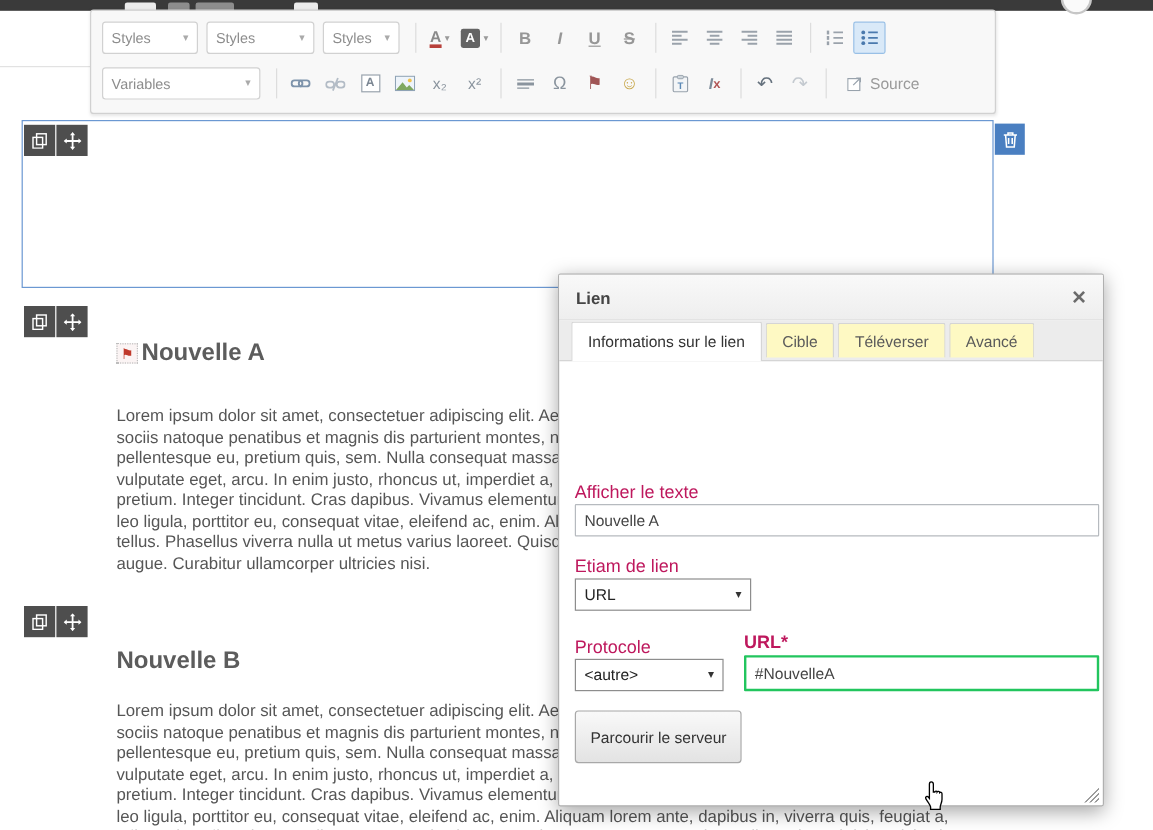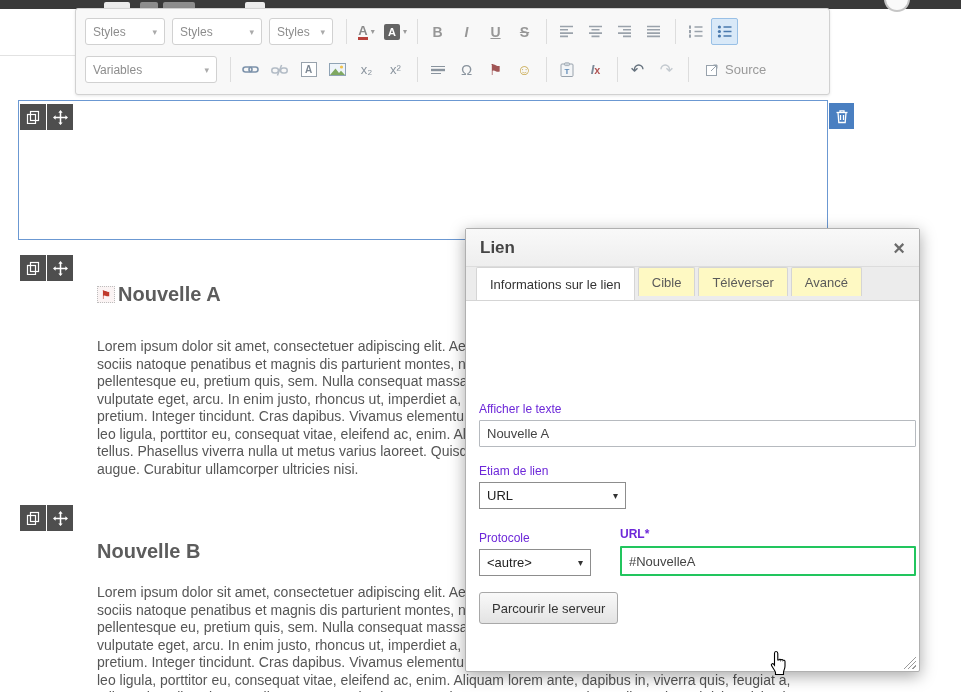--- a/index.html
+++ b/index.html
@@ -73,46 +73,46 @@
   font-size:12px;display:flex;align-items:center;justify-content:center;line-height:1}
 .para{position:absolute;left:97px;width:731px;font-size:14px;line-height:17.5px;color:#565656}
 .p1{top:338px}
 .p2{top:584px}
 
 
 .dialog{position:absolute;left:465px;top:228px;width:455px;height:444px;background:#fff;
   border:1px solid #b0b0b0;border-radius:2px;box-shadow:0 4px 16px rgba(0,0,0,.35);z-index:20}
 .dlg-head{height:38px;background:linear-gradient(#f9f9f9,#eeeeee);border-bottom:1px solid #dcdcdc;
   display:flex;align-items:center;padding:0 14px}
-.dlg-title{flex:1;font-size:17px;font-weight:bold;color:#454545}
+.dlg-title{flex:1;font-size:14px;font-weight:bold;color:#454545}
 .dlg-close{border:0;background:transparent;font-size:20px;font-weight:bold;color:#6b6b6b;
   line-height:1;cursor:pointer;padding:0}
 .dlg-tabs{height:34px;background:#ececec;border-bottom:1px solid #d5d5d5;display:flex;
-  align-items:flex-start;padding-left:10px}
+  align-items:center;padding-left:10px}
 .dtab{height:29px;display:flex;align-items:center;padding:0 13px;font-size:13px;color:#5a5a5a;
   background:#fef9c3;border:1px solid #d5d5d5;border-bottom:none;margin-right:3px;
   border-radius:2px 2px 0 0;cursor:pointer;white-space:nowrap}
 .dtab.active{background:#fff;color:#333;height:33px;margin-bottom:-1px}
 .dlg-body{position:relative;width:100%;height:371px}
-.flabel{position:absolute;font-size:12px;color:#6d28d9}
+.flabel{position:absolute;font-size:15px;color:#be185d}
 .l-display{left:13px;top:101px}
 .l-type{left:13px;top:163px}
 .l-proto{left:13px;top:230px}
 .l-url{left:154px;top:226px;font-weight:bold}
 .ftext{position:absolute;height:27px;border:1px solid #b6babf;border-radius:1px;
   font-size:13px;color:#444;padding:0 7px;font-family:inherit;background:#fff}
 .in-display{left:13px;top:119px;width:437px}
 .in-url{left:154px;top:245px;width:296px;height:30px;border:2px solid #22c55e}
 .fselect{position:absolute;height:27px;border:1px solid #8d8d8d;background:#fff;display:flex;
   align-items:center;justify-content:space-between;font-size:13px;color:#222;padding:0 7px;
   cursor:pointer}
 .sel-type{left:13px;top:181px;width:147px}
-.sel-proto{left:13px;top:248px;width:112px}
+.sel-proto{left:13px;top:248px;width:124px}
 .sel-arrow{font-size:10px;color:#333;margin-left:8px}
-.browse-btn{position:absolute;left:13px;top:291px;height:32px;padding:0 12px;font-size:13px;
+.browse-btn{position:absolute;left:13px;top:291px;height:44px;padding:0 12px;font-size:13px;
   color:#333;background:linear-gradient(#f9f9f9,#e3e3e3);border:1px solid #a8a8a8;
   border-radius:3px;font-family:inherit;cursor:pointer}
 .grip{position:absolute;right:3px;bottom:3px;width:13px;height:13px;
   background:repeating-linear-gradient(-45deg,transparent 0 2px,#9a9a9a 2px 3px);
   clip-path:polygon(100% 0,100% 100%,0 100%);cursor:nwse-resize}
 
 .cursor{position:absolute;left:768px;top:650px;z-index:30;pointer-events:none}
 svg{display:block}
 </style>
 </head>

